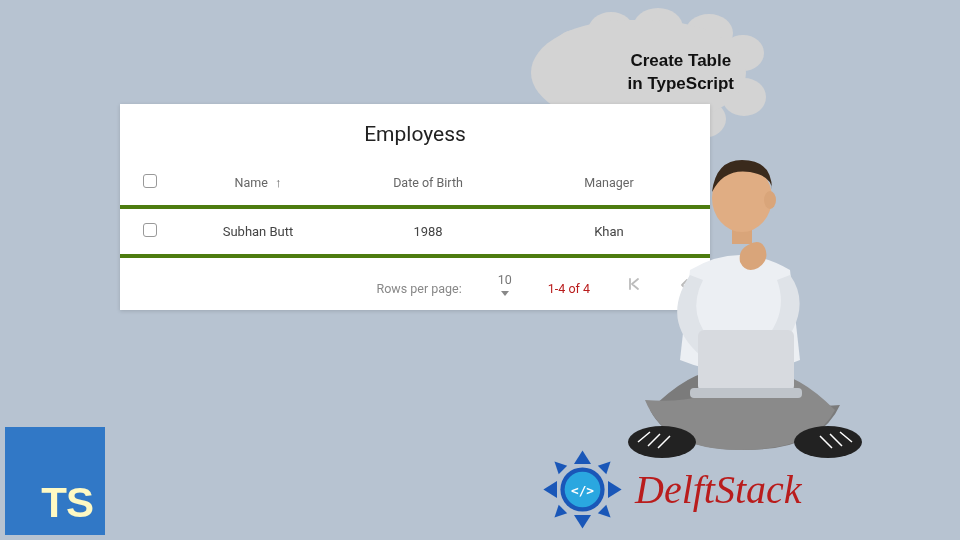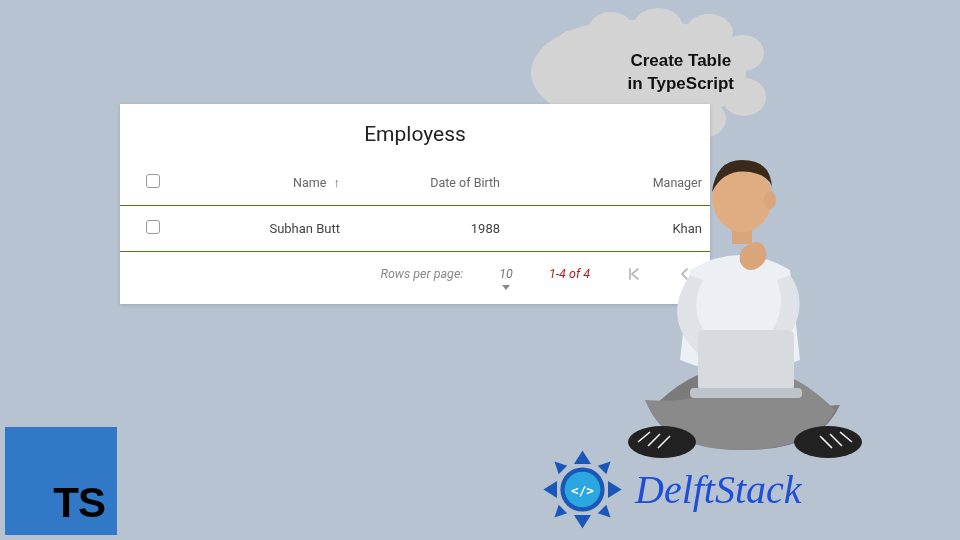--- a/index.html
+++ b/index.html
@@ -22,26 +22,26 @@
   }
   .table-title {
     font-size: 21px;
     color: #222;
     font-weight: 400;
     padding: 18px 0 14px 0;
     text-align: center;
   }
   .emp-table { width: 100%; border-collapse: collapse; }
   .emp-table th, .emp-table td {
-    text-align: right;
+    text-align: center;
     font-size: 13px;
     color: #444;
     font-weight: 400;
     padding: 14px 8px 14px 8px;
-    border-bottom: 1px solid #4d7c0f;
+    border-bottom: 4px solid #4d7c0f;
   }
   .emp-table th { color: #666; font-size: 12.5px; }
   .chk-col { width: 48px; padding-left: 20px !important; }
   .name-col { width: 180px; }
   .dob-col { width: 160px; }
   .pos-col { width: auto; }
   .checkbox {
     width: 14px; height: 14px;
     border: 1.5px solid #999;
     border-radius: 3px;
@@ -53,21 +53,21 @@
     font-size: 13px;
     color: #666;
   }
   .footer-row td {
     text-align: right;
     padding: 14px 18px;
     color: #888;
     font-size: 12.5px;
     border-bottom: none;
   }
-  .footer-inner { display: inline-flex; align-items: flex-start; gap: 36px; font-style: italic; }
+  .footer-inner { display: inline-flex; align-items: flex-end; gap: 36px; }
   .rows-label { color: #888; }
   .rows-select { color: #777; display: inline-flex; align-items: center; gap: 4px; flex-direction: column; }
   .caret-down {
     display: inline-block;
     width: 0; height: 0;
     border-left: 4px solid transparent;
     border-right: 4px solid transparent;
     border-top: 5px solid #888;
   }
   .pager-text { color: #b91c1c; }
@@ -112,45 +112,45 @@
   .tb9{ width:44px;height:36px;left:585px;top:98px;}
   .tb10{ width:38px;height:34px;left:550px;top:72px;}
 
   
   .person { position: absolute; left: 590px; top: 150px; width: 300px; height: 320px; }
 
   
   .ts-badge {
     position: absolute;
     left: 5px; bottom: 5px;
-    width: 112px; height: 108px;
+    width: 100px; height: 108px;
     background: #3178c6;
     display: flex;
     align-items: flex-end;
     justify-content: flex-end;
-    color: #000000;
+    color: #fef9c3;
     font-weight: 700;
     font-size: 42px;
     padding: 8px 12px;
     font-family: Arial, sans-serif;
     letter-spacing: -1px;
   }
 
   
   .delft-wrap {
     position: absolute;
     left: 540px; bottom: 8px;
     display: flex;
     align-items: center;
     gap: 10px;
   }
   .delft-text {
     font-family: Georgia, "Times New Roman", serif;
     font-size: 40px;
-    color: #1d4ed8;
+    color: #b91c1c;
     font-style: italic;
     font-weight: 500;
   }
 </style>
 </head>
 <body>
 
 <div class="thought-bump tb1"></div>
 <div class="thought-bump tb2"></div>
 <div class="thought-bump tb3"></div>

